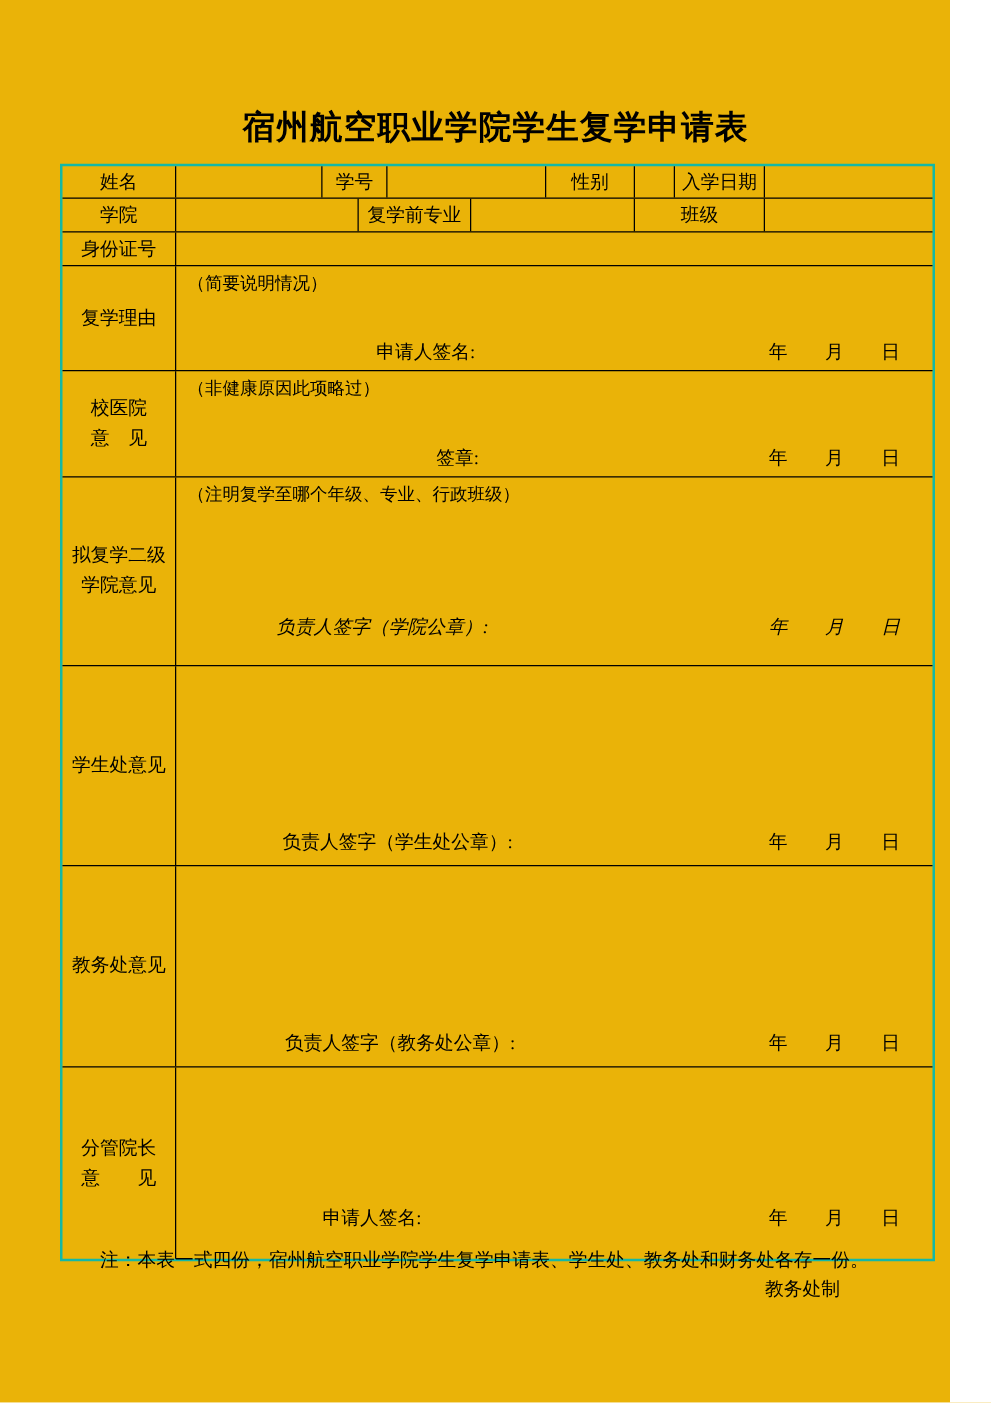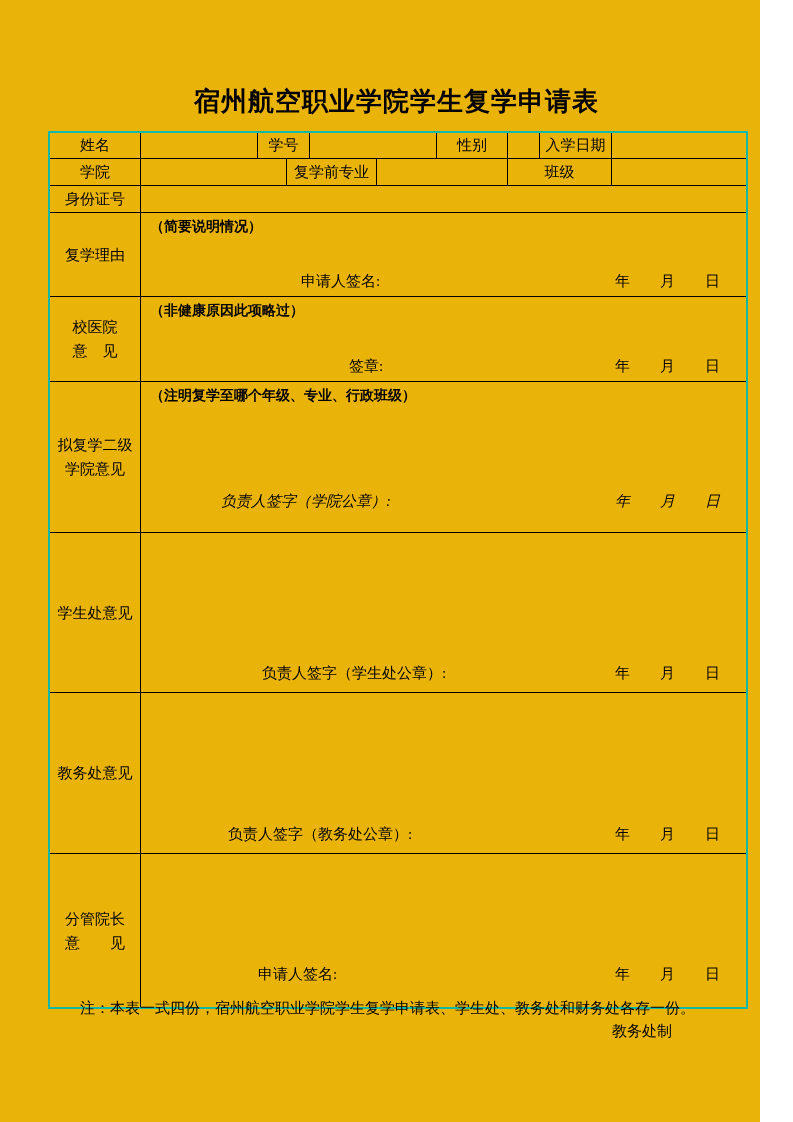--- a/index.html
+++ b/index.html
@@ -21,40 +21,40 @@
   }
   .row { display:flex; flex:0 0 auto; border-bottom:1px solid #000; box-sizing:border-box; min-height:0; }
   .row:last-child { border-bottom:none; flex:1 1 auto; }
   .cell { border-right:1px solid #000; box-sizing:border-box; display:flex; align-items:center; justify-content:center; }
   .cell:last-child { border-right:none; }
   .h26 { flex-basis:26px; }
   .h27 { flex-basis:27px;justify-content:space-between; }
   .h84 { flex-basis:84px; }
   .h85 { flex-basis:85px; }
   .h151 { flex-basis:151px; }
-  .h160 { flex-basis:160px;gap:36px; }
+  .h160 { flex-basis:160px; }
   .h161 { flex-basis:161px; }
   .w91 { width:91px; flex:0 0 91px; }
   .w52 { width:52px; flex:0 0 52px; }
   .w71 { width:71px; flex:0 0 71px; }
   .w72 { width:72px; flex:0 0 72px; }
   .w32 { width:32px; flex:0 0 32px; }
   .w90 { width:90px; flex:0 0 90px; }
   .w104 { width:104px; flex:0 0 104px; }
   .w117 { width:117px; flex:0 0 117px; }
   .w127 { width:127px; flex:0 0 127px; }
   .w131 { width:131px; flex:0 0 131px; }
   .w146 { width:146px; flex:0 0 146px; }
   .grow { flex:1 1 auto; }
   .label-col { flex-direction:column; line-height:24px; text-align:center; }
   .id-cells { flex:1 1 auto; display:flex; border-right:none; padding:0; }
   .id-cells .digit { flex:1 1 0; border-right:1px solid #000; }
   .id-cells .digit:last-child { border-right:none; }
   .content { position:relative; flex:1 1 auto; display:block; }
-  .hint { position:absolute; top:5px; left:9px; font-size:14px; white-space:nowrap;font-weight:bold; }
+  .hint { position:absolute; top:5px; left:9px; font-size:14px; white-space:nowrap; }
   .sigline { position:absolute; left:0; right:0; height:18px; }
   .sig-label { position:absolute; font-size:15px; white-space:nowrap; }
   .dates { position:absolute; right:26px; top:0; display:flex; gap:30px; font-size:15px; }
   .note {
     position:absolute; left:80px; top:999px; font-size:15px; white-space:nowrap;
   }
   .issuer {
     position:absolute; left:612px; top:1022px; font-size:15px;
   }
 </style>

